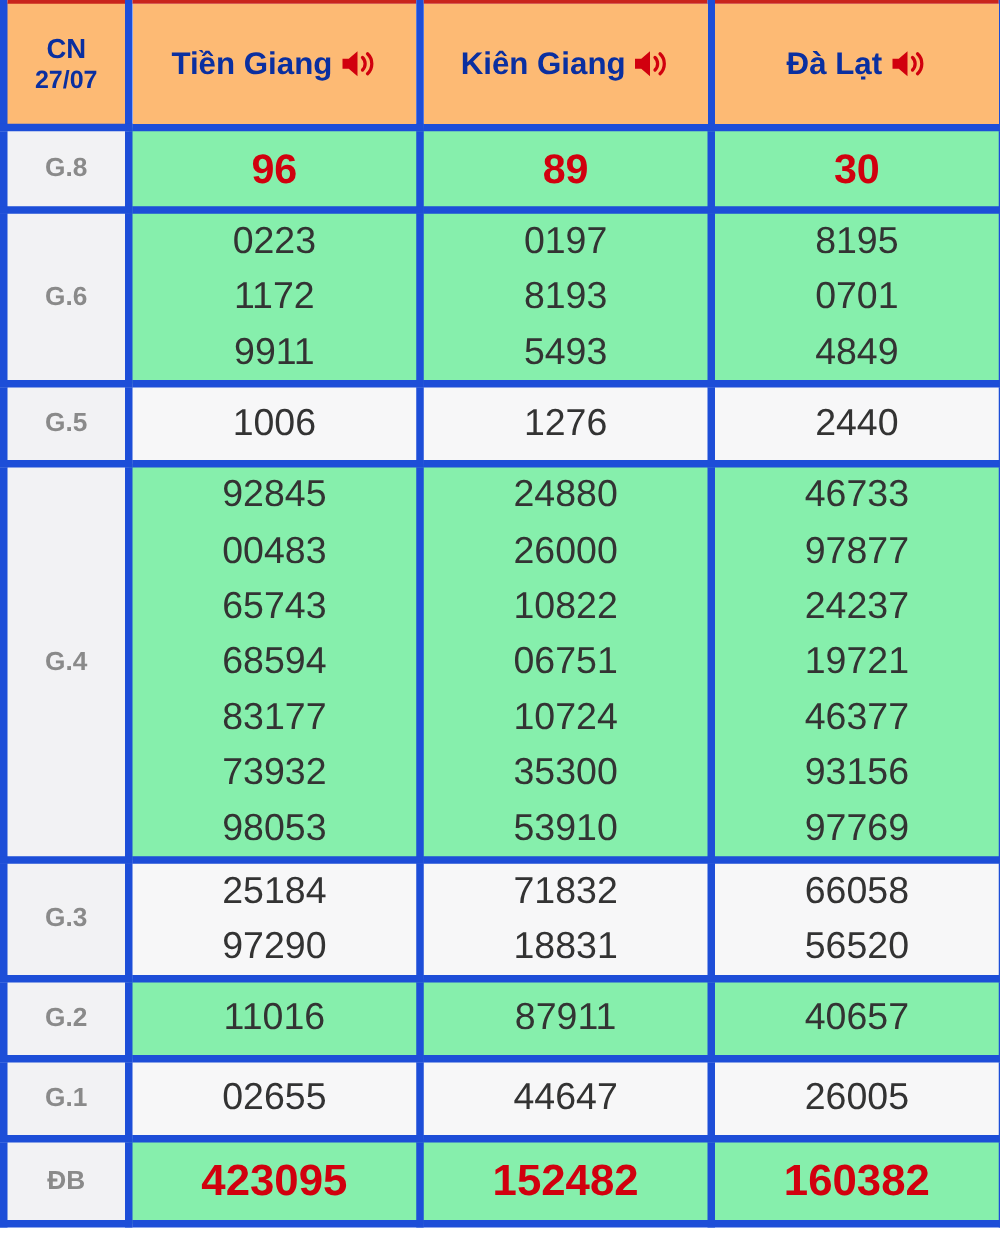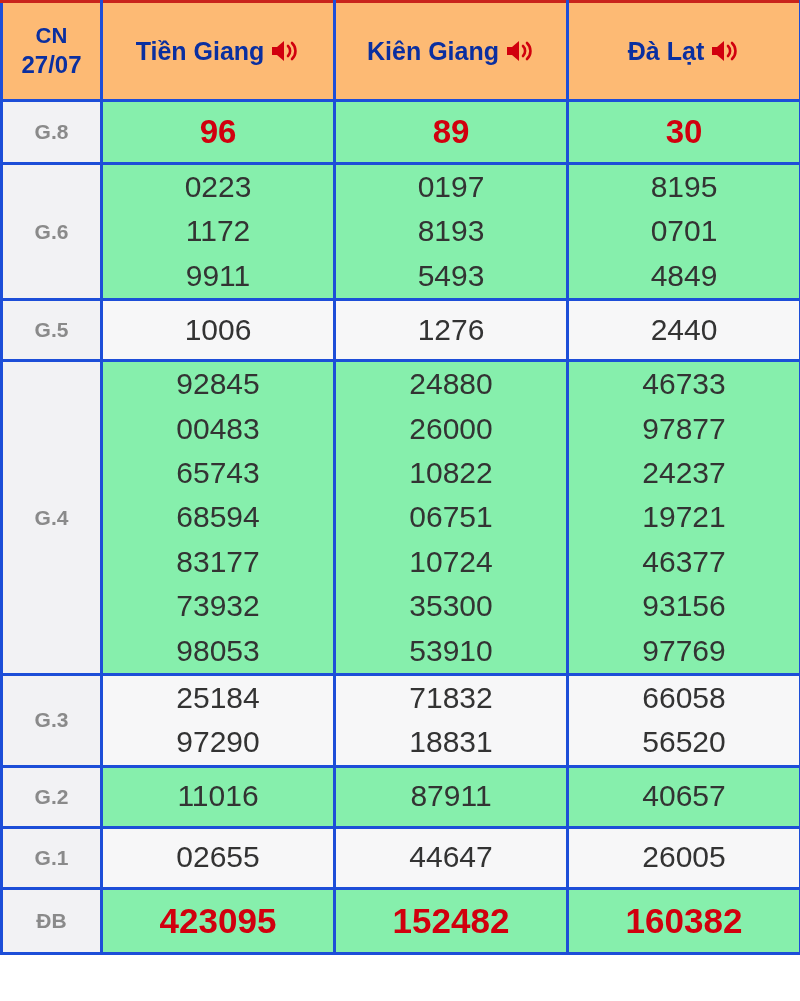--- a/index.html
+++ b/index.html
@@ -12,21 +12,21 @@
     width: 800px;
     height: 1001px;
     overflow: hidden;
   }
   .lottery-table {
     width: 800px;
     border-collapse: collapse;
     table-layout: fixed;
   }
   .lottery-table td, .lottery-table th {
-    border: 3px solid #1d4ed8;
+    border: 6px solid #1d4ed8;
     text-align: center;
     vertical-align: middle;
     padding: 0;
   }
   
   .header-row th {
     border-top: 3px solid #c9241c;
     background: #fdba74;
     height: 96px;
   }
@@ -34,21 +34,21 @@
   .col-prov  { width: 233px; }
 
   .date-cell {
     background: #f2f2f4;
     color: #0a2fa0;
     font-weight: bold;
     font-size: 22px;
     line-height: 1.25;
   }
   .date-cell .d1 { display:block; }
-  .date-cell .d2 { display:block; font-size: 24px; }
+  .date-cell .d2 { display:block; font-size: 20px; }
 
   .prov-head {
     position: relative;
   }
   .prov-inner {
     display: flex;
     align-items: center;
     justify-content: center;
     gap: 6px;
   }

